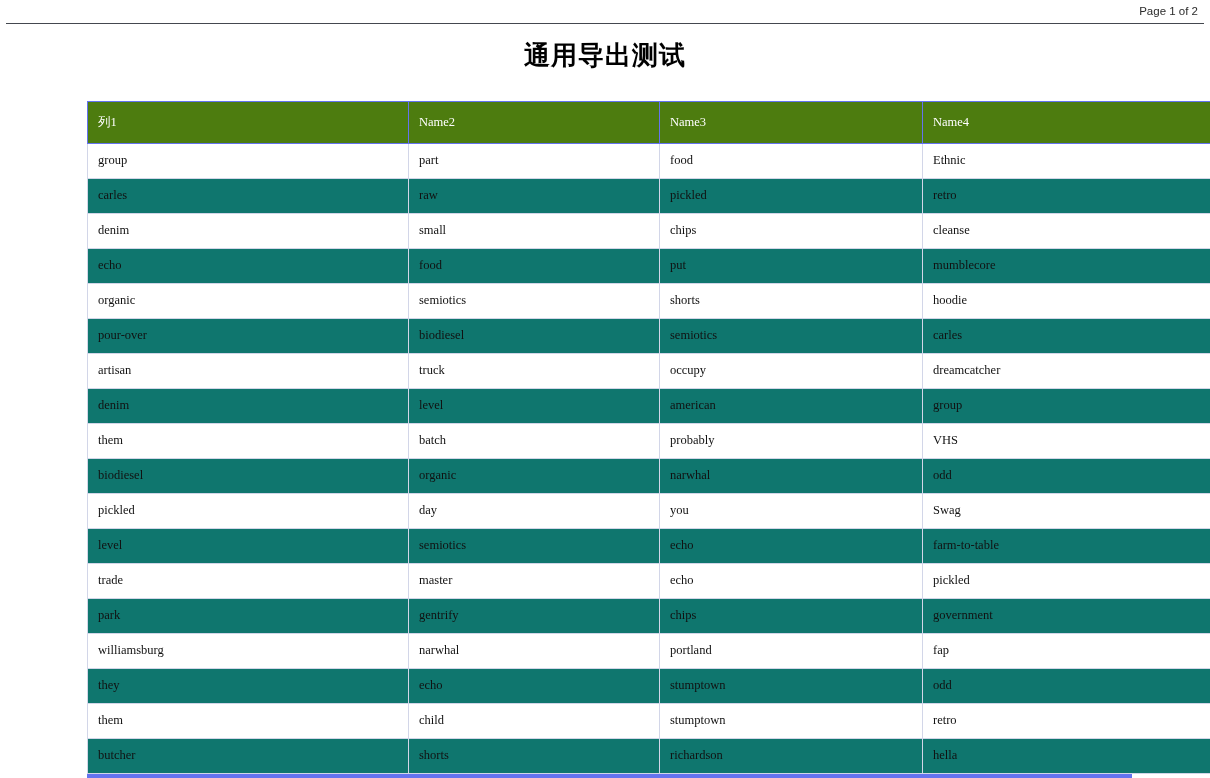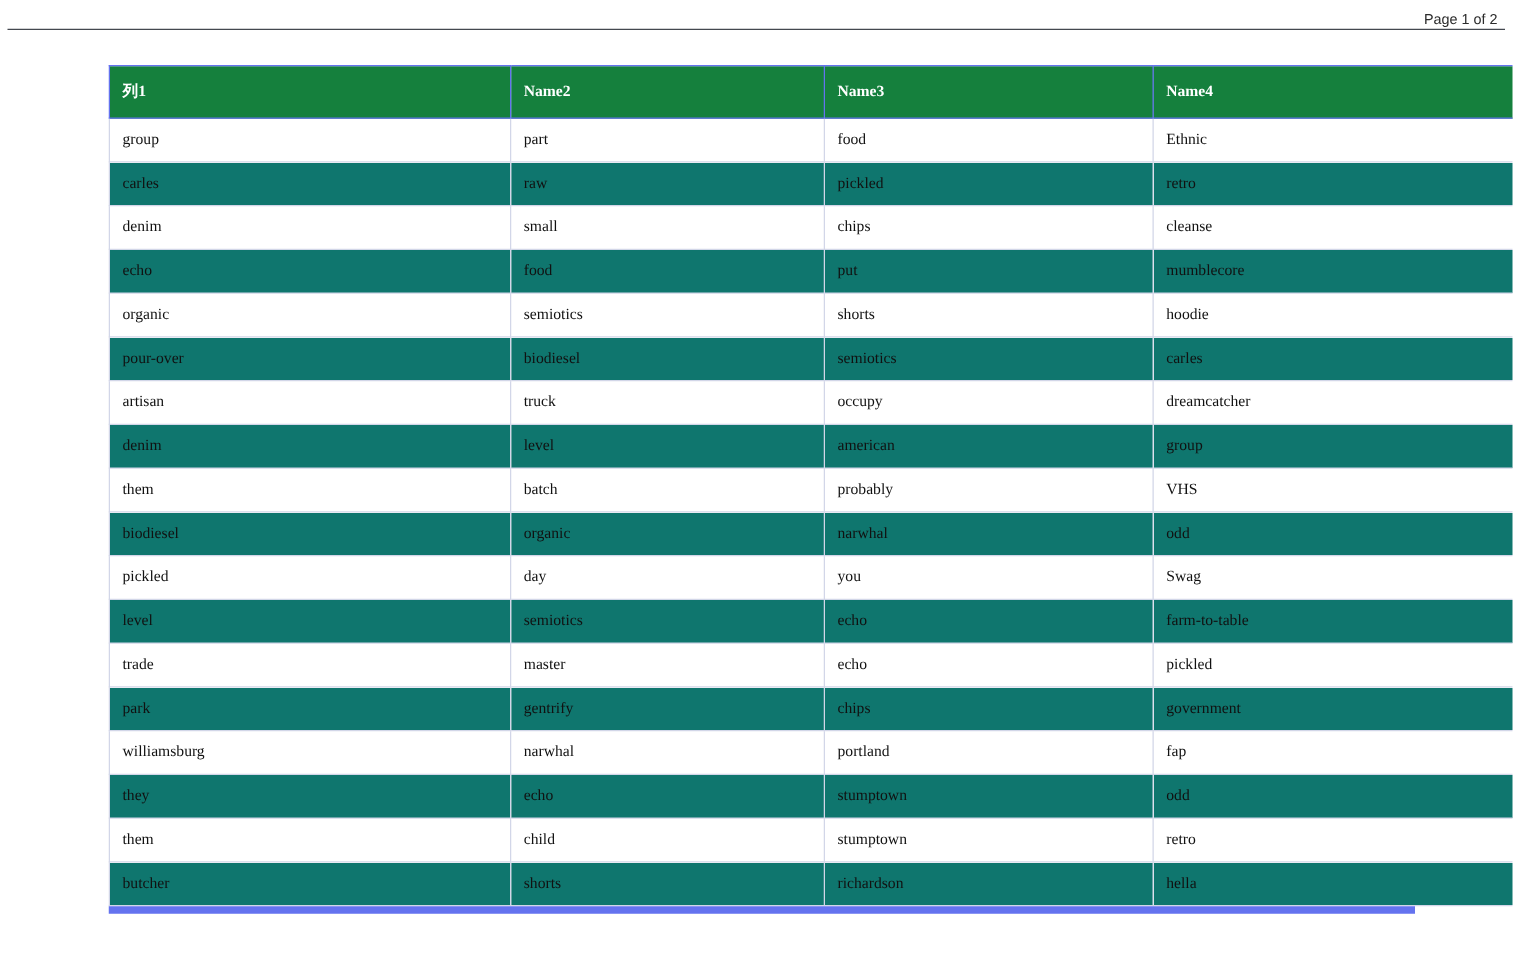--- a/index.html
+++ b/index.html
@@ -19,21 +19,21 @@
     width: 1210px;
     height: 778px;
     box-sizing: border-box;
     position: relative;
   }
   .page-header {
     height: 22px;
     padding-right: 12px;
     display: flex;
     justify-content: flex-end;
-    align-items: flex-end;
+    align-items: center;
     font-family: "Liberation Sans", sans-serif;
     font-size: 11.5px;
     color: #2b2b2b;
   }
   .header-rule {
     border-top: 1.5px solid #44484f;
     margin: 1px 6px 0 6px;
   }
   .doc-title {
     text-align: center;
@@ -48,24 +48,24 @@
   .table-wrap {
     margin: 28px 78px 0 87px;
   }
   table.data-table {
     border-collapse: collapse;
     width: 1045px;
     table-layout: fixed;
     font-size: 12.5px;
   }
   table.data-table thead th {
-    background: #15803d;
+    background: #4d7c0f;
     color: #ffffff;
     text-align: left;
-    font-weight: bold;
+    font-weight: normal;
     font-size: 12.5px;
     padding: 9px 10px 10px 10px;
     height: 22px;
     border: 1px solid #6473ef;
     font-family: "Liberation Serif", serif;
   }
   table.data-table tbody td {
     border: 1px solid #d2d6e8;
     padding: 7px 10px 8px 10px;
     height: 19px;
@@ -91,20 +91,21 @@
 </head>
 <body>
 
 <div class="page">
 
   <div class="page-header">
     <span>Page 1 of 2</span>
   </div>
   <div class="header-rule"></div>
 
+  <h1 class="doc-title">通用导出测试</h1>
 
   <div class="table-wrap">
     <table class="data-table">
       <thead>
         <tr>
           <th class="col1">列1</th>
           <th class="col2">Name2</th>
           <th class="col3">Name3</th>
           <th class="col4">Name4</th>
         </tr>

